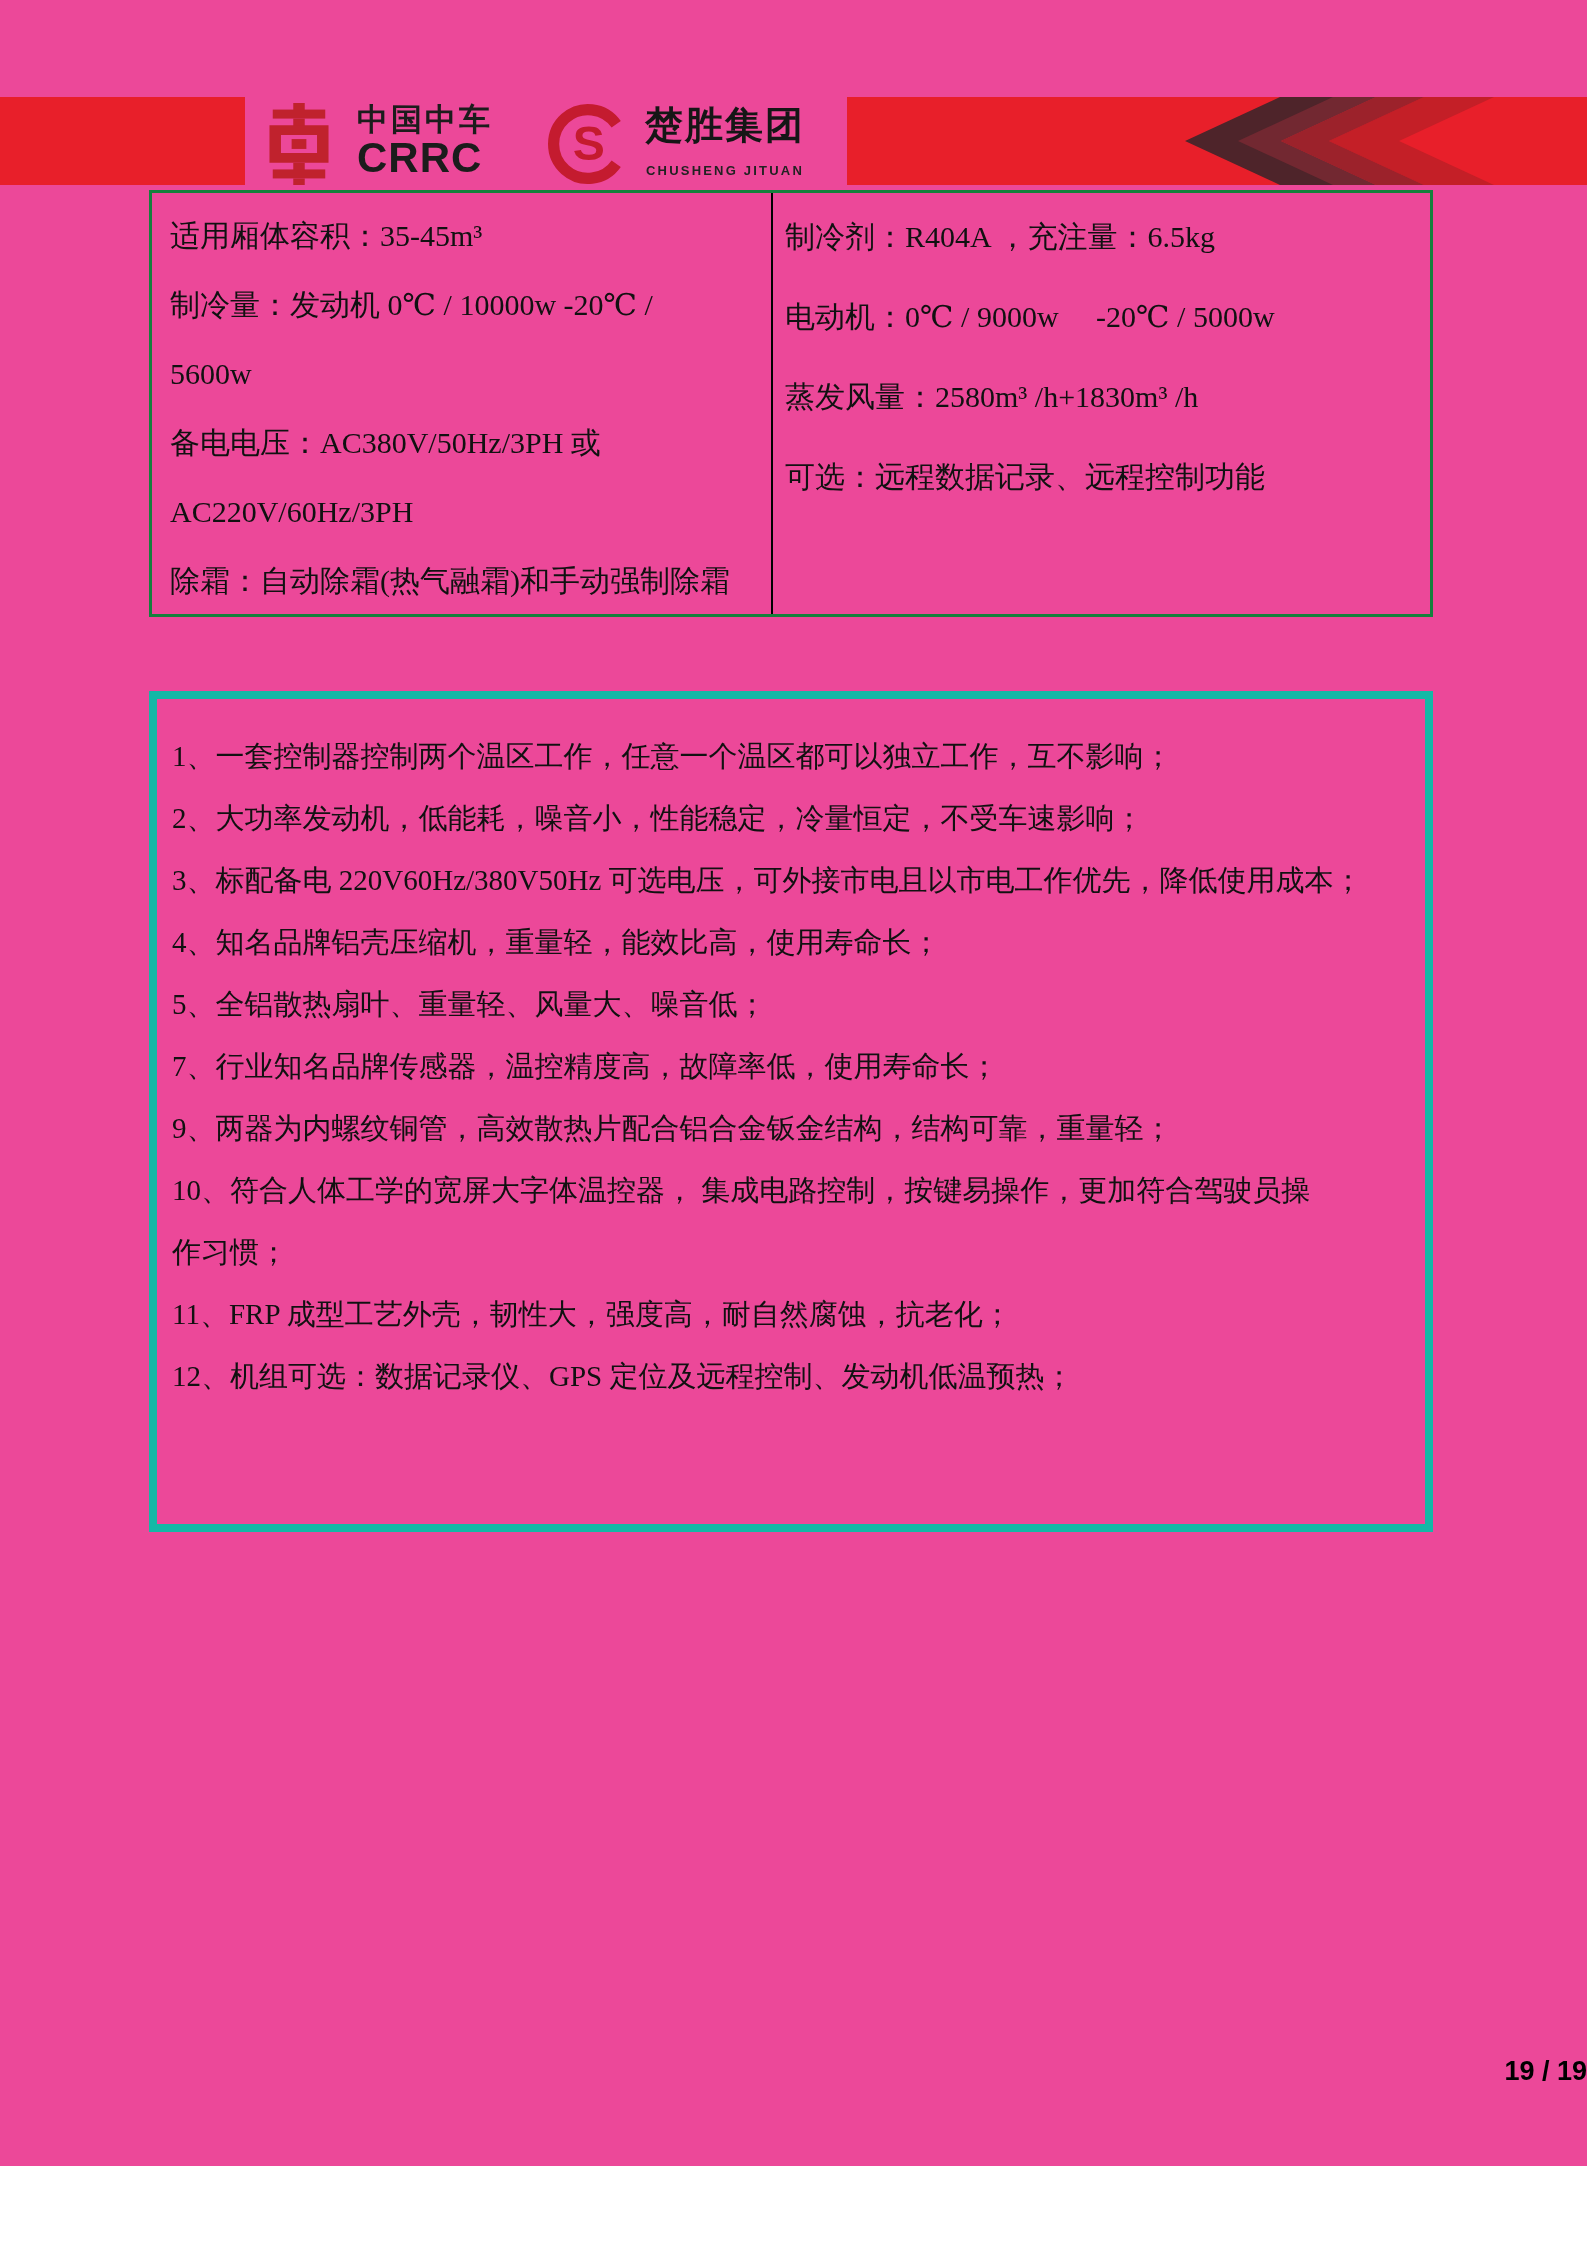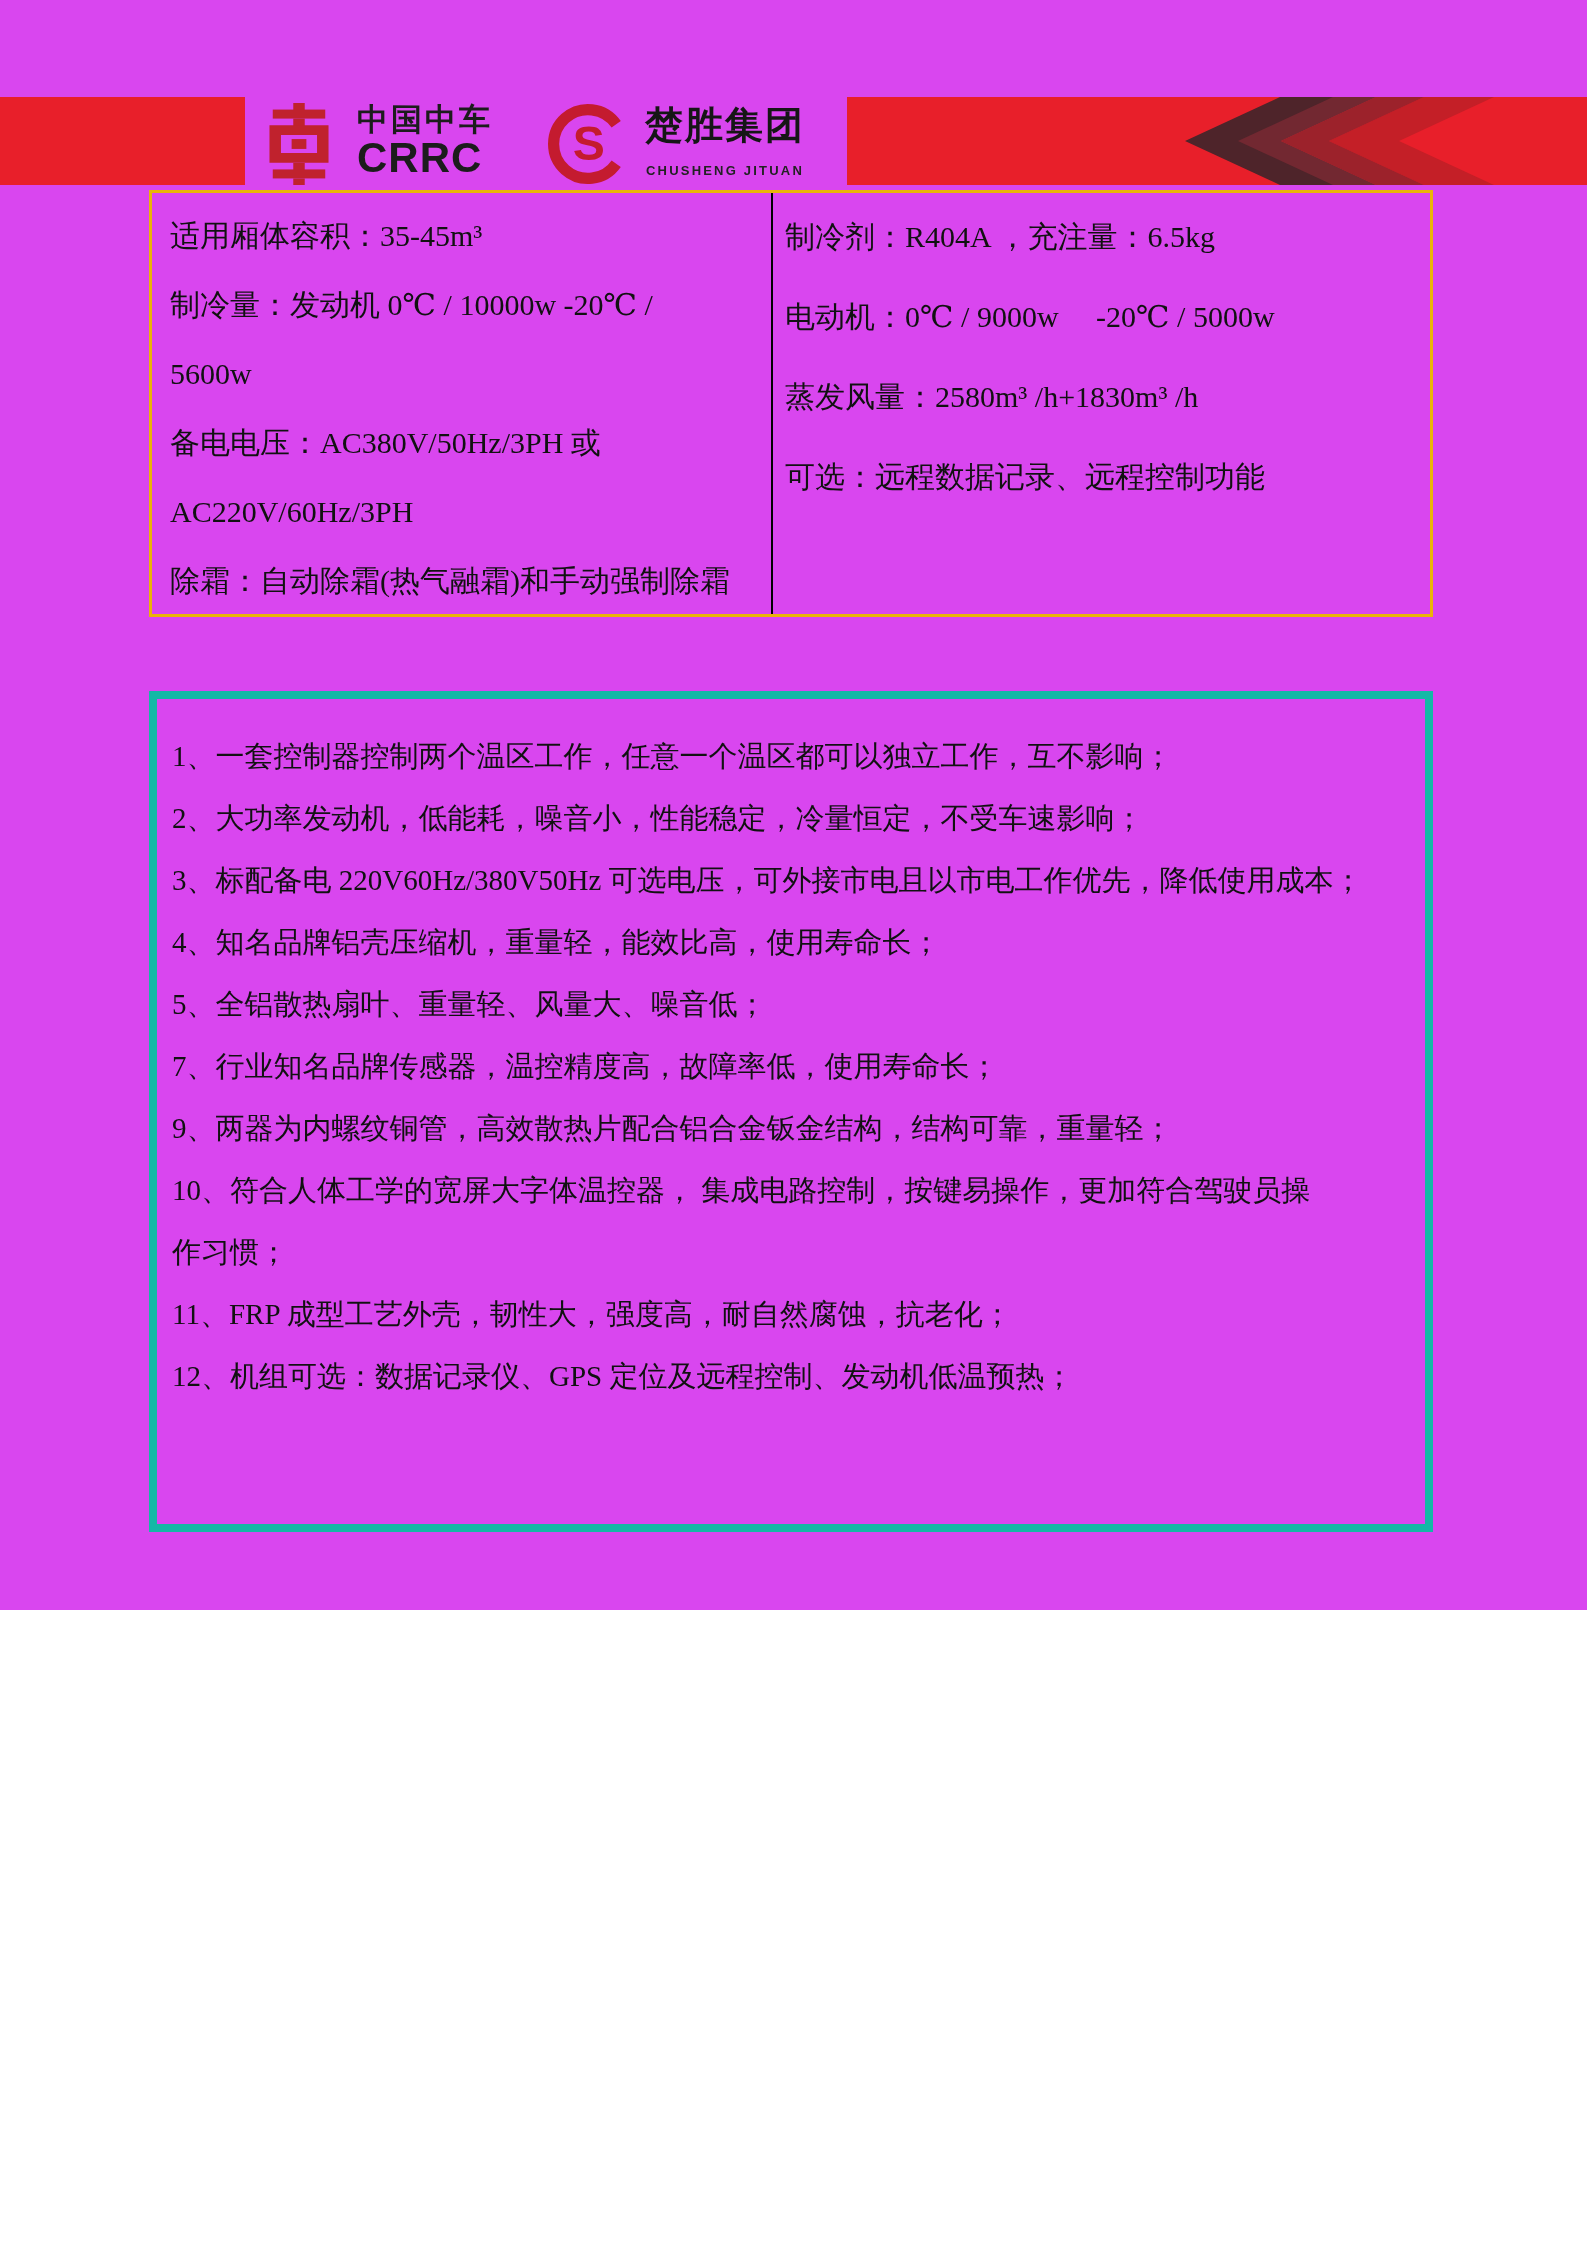--- a/index.html
+++ b/index.html
@@ -1,19 +1,19 @@
 <!DOCTYPE html>
 <html><head>
 <meta charset="utf-8">
 <style>
   html,body{margin:0;padding:0;background:#ffffff;}
   .page{
     position:relative;
-    width:1587px;height:1610px;
-    background:#d946ef;
+    width:1587px;height:2166px;
+    background:#ec4899;
     font-family:"Liberation Serif","DejaVu Serif",serif;
     color:#111;
     overflow:hidden;
   }
   
   .band{position:absolute;left:0;top:97px;width:1587px;height:88px;}
   .band-left{position:absolute;left:0;top:0;width:245px;height:88px;background:#e81f2a;}
   .band-right{position:absolute;left:847px;top:0;width:740px;height:88px;background:#e81f2a;overflow:hidden;}
   .band-right svg{display:block;}
   .logo-row{position:absolute;left:258px;top:-8px;width:600px;height:104px;display:flex;align-items:center;}
@@ -21,21 +21,21 @@
   .crrc-text{margin-left:17px;line-height:1;}
   .crrc-cn{font-family:"Liberation Sans","DejaVu Sans",sans-serif;font-weight:900;font-size:31px;letter-spacing:3px;color:#1c1c1c;}
   .crrc-en{font-family:"Liberation Sans","DejaVu Sans",sans-serif;font-weight:900;font-size:42px;letter-spacing:1px;color:#1c1c1c;margin-top:2px;}
   .cs-emblem{width:86px;height:86px;margin-left:52px;margin-top:6px;}
   .cs-text{margin-left:14px;line-height:1;}
   .cs-cn{font-family:"Liberation Sans","DejaVu Sans",sans-serif;font-weight:900;font-size:38px;letter-spacing:2px;color:#161616;}
   .cs-en{font-family:"Liberation Sans","DejaVu Sans",sans-serif;font-weight:700;font-size:13px;letter-spacing:2.2px;color:#222;margin-top:20px;text-align:center;}
   
   .spec-table{
     position:absolute;left:149px;top:190px;width:1284px;height:427px;
-    border:3px solid #eab308;box-sizing:border-box;display:flex;
+    border:3px solid #15803d;box-sizing:border-box;display:flex;
   }
   .spec-left{width:619px;box-sizing:border-box;padding:8px 6px 0 18px;}
   .spec-right{flex:1;border-left:2px solid #000;box-sizing:border-box;padding:4px 8px 0 12px;}
   .spec-line{font-size:30px;line-height:69px;white-space:nowrap;}
   .spec-right .spec-line{line-height:80px;}
   
   .section-row{
     position:absolute;left:149px;top:619px;width:1284px;height:68px;
     border:3px solid #000;box-sizing:border-box;
     display:flex;align-items:center;padding-left:16px;

